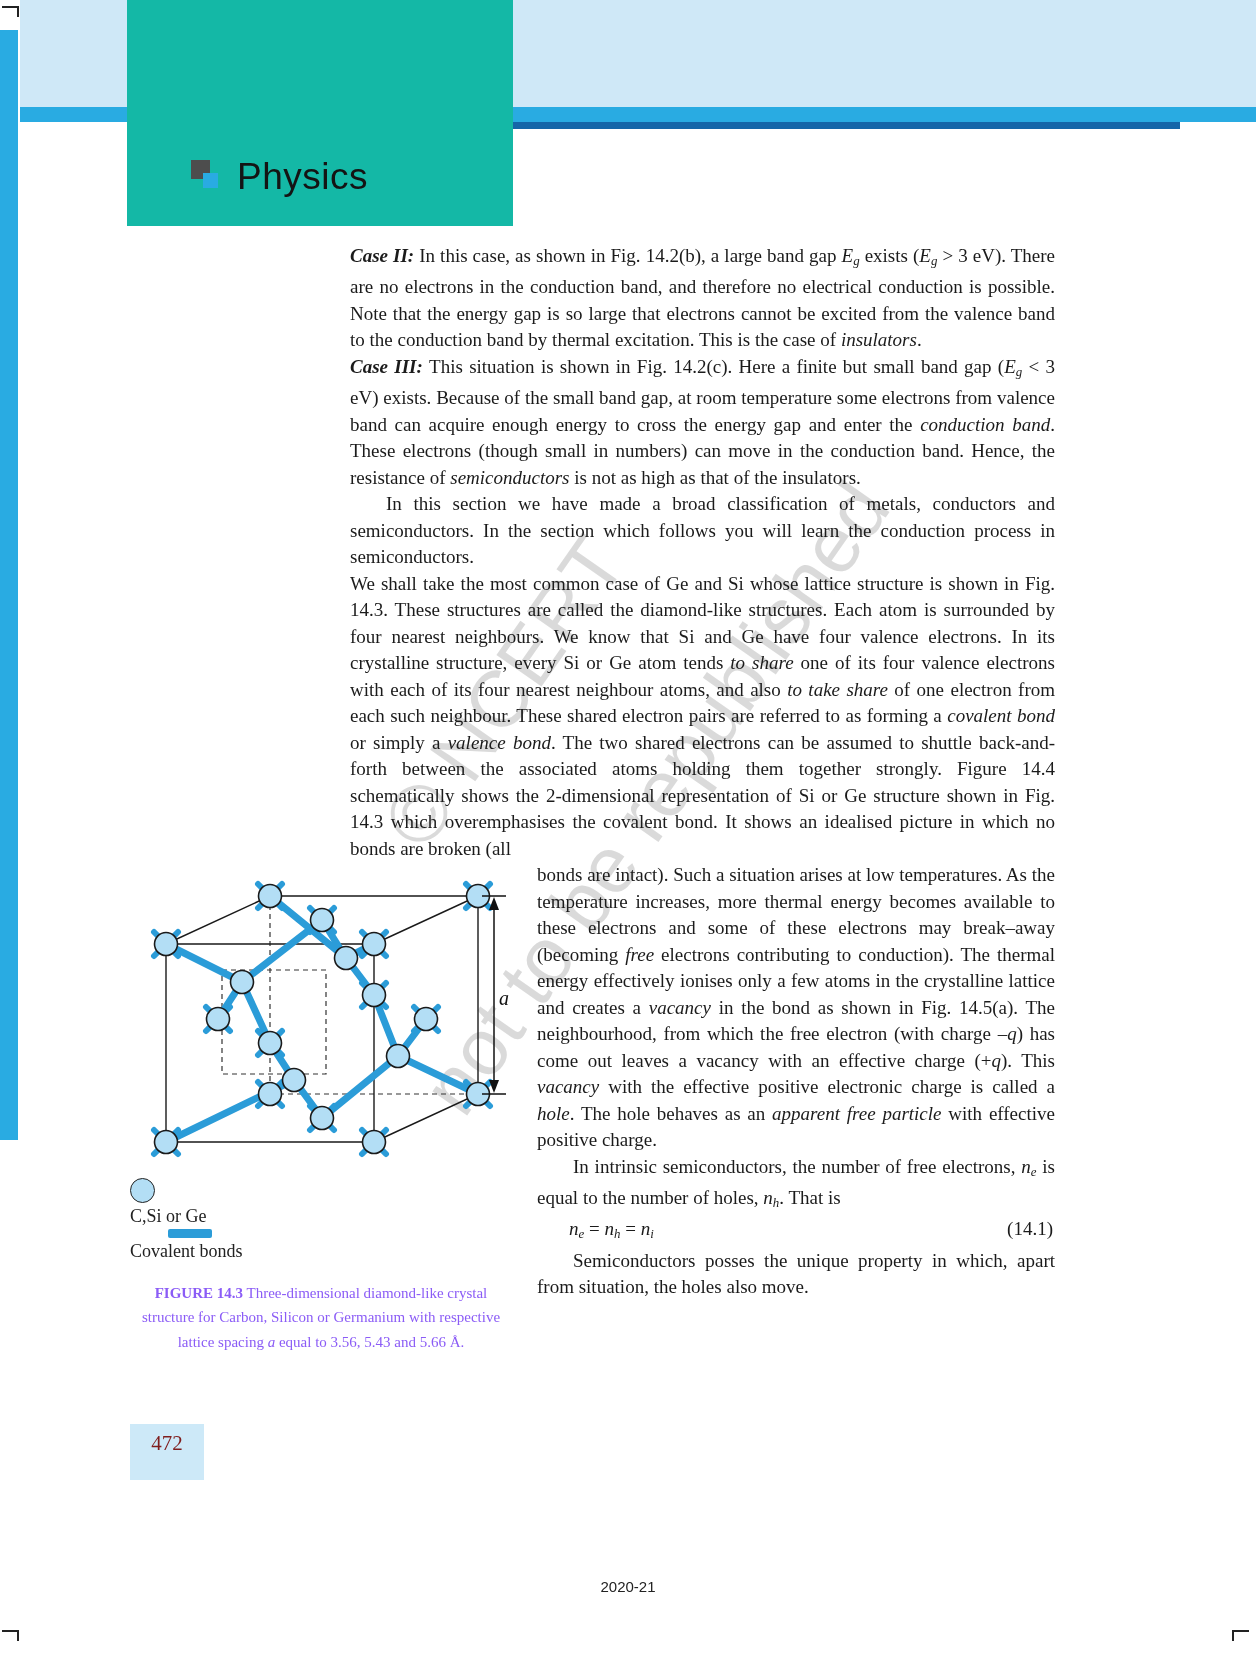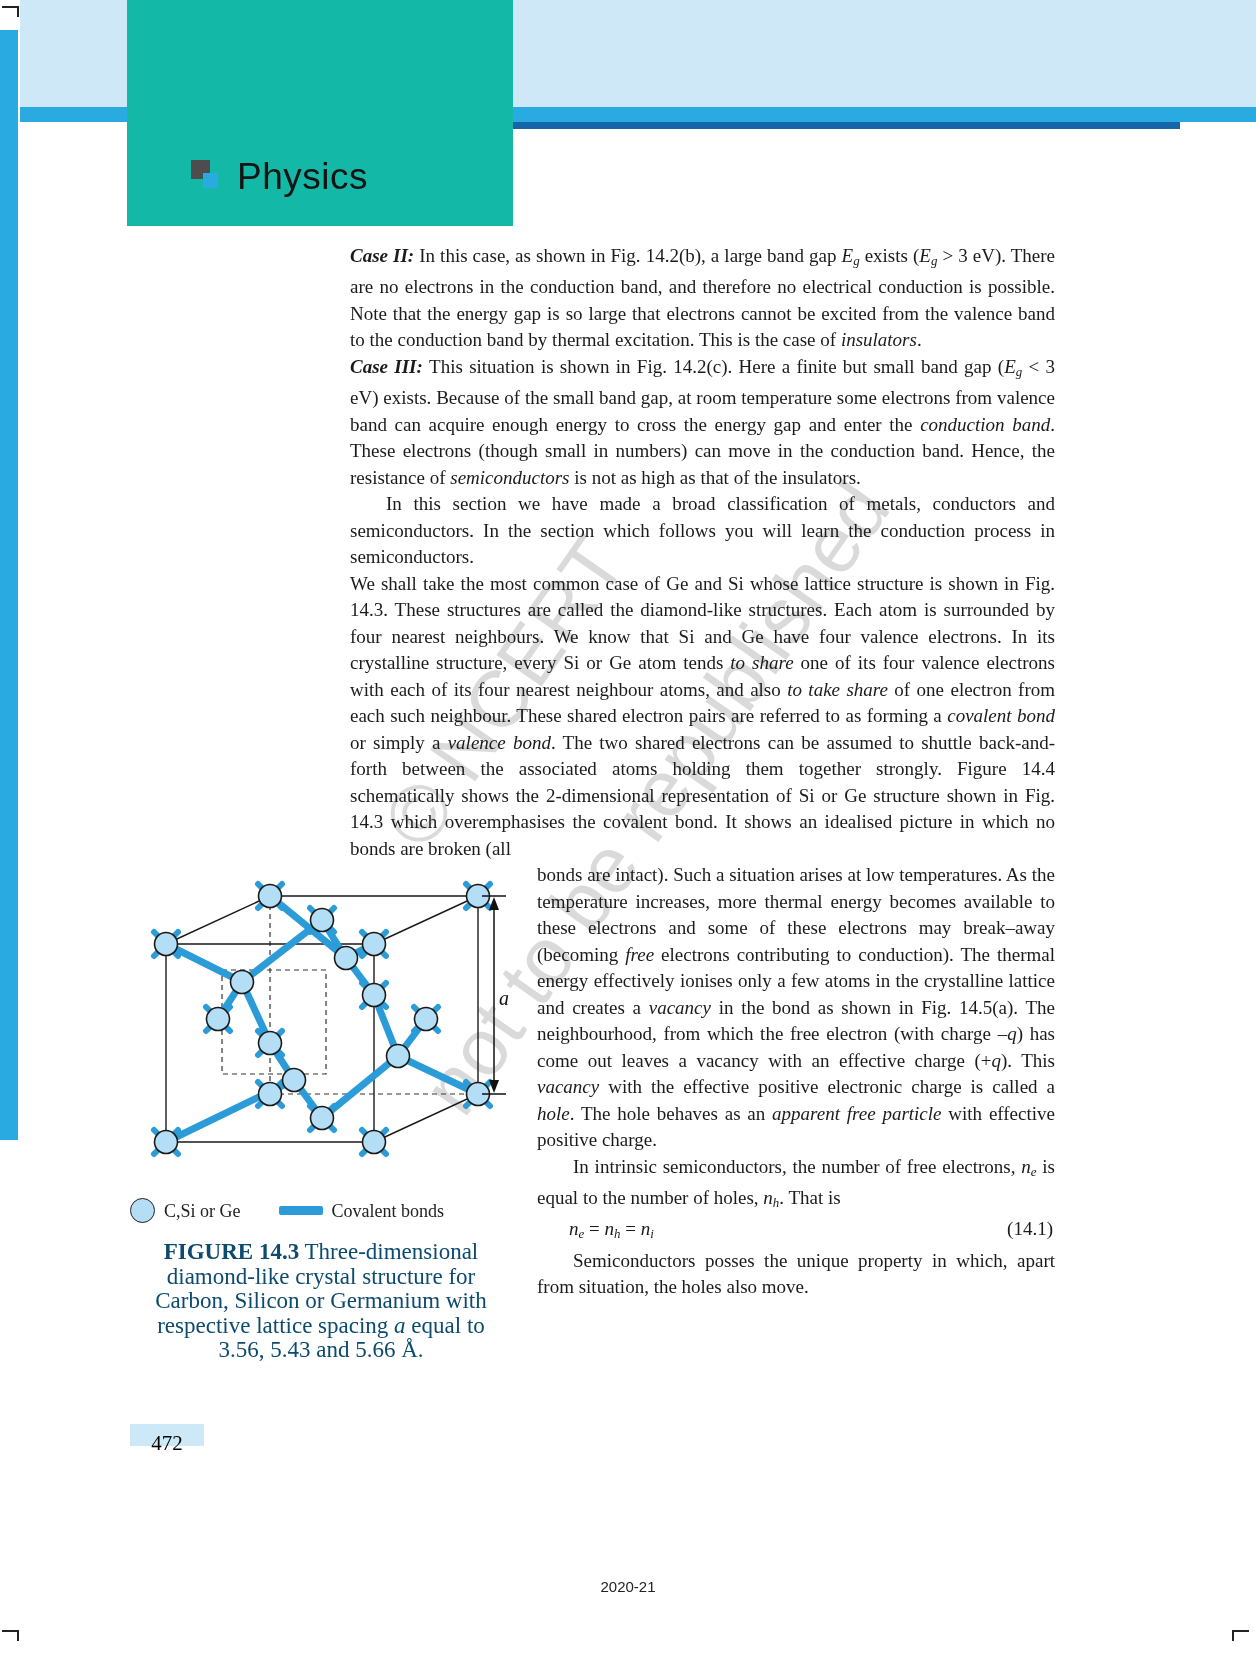--- a/index.html
+++ b/index.html
@@ -37,31 +37,31 @@
   .content p{margin:0 0 0 220px;}
   .indent{text-indent:36px;}
   .section-heading{margin:18px 0 10px 220px;font-size:27px;font-weight:bold;color:#262626;text-align:left;}
   .heading-number{margin-right:20px;}
   .heading-title{font-variant:small-caps;letter-spacing:0.5px;}
   .st-i{font-style:italic;}
   .st-b{font-weight:bold;}
   .st-u{font-size:68%;vertical-align:-0.22em;}
   
   .figure-float{float:left;width:382px;margin:8px 25px 8px 0;min-height:505px;}
-  .legend-row{display:flex;align-items:center;margin-top:20px;font-size:18px;color:#222;text-align:left;}
+  .legend-row{display:flex;margin-top:0;font-size:18px;color:#222;text-align:left;flex-direction:column;}
   .legend-atom-icon{width:23px;height:23px;border-radius:50%;background:#b3def5;border:1.5px solid #222;margin-right:9px;flex:0 0 auto;}
   .legend-bond-icon{width:44px;height:9px;background:#2b9cd8;border-radius:2px;margin:0 9px 0 38px;flex:0 0 auto;}
-  .figure-caption{margin-top:16px;padding:0 10px;color:#0c4a6e;font-size:23px;line-height:24.5px;text-align:center;}
+  .figure-caption{margin-top:16px;padding:0 10px;color:#8b5cf6;font-size:15px;line-height:24.5px;text-align:center;}
   
   .equation-row{display:flex;justify-content:space-between;align-items:flex-start;padding-left:32px;}
   .equation-row .eq-num{padding-right:2px;}
   
   .page-number{
-    position:absolute;left:130px;top:1424px;width:74px;height:22px;background:#cde9f8;
-    color:#000000;font-size:21px;line-height:38px;text-align:center;z-index:4;
+    position:absolute;left:130px;top:1424px;width:74px;height:56px;background:#cde9f8;
+    color:#7f1d1d;font-size:21px;line-height:38px;text-align:center;z-index:4;
   }
   .footer-year{
     position:absolute;left:0;top:1578px;width:1256px;text-align:center;
     font-family:"Liberation Sans", sans-serif;font-size:15px;color:#222;z-index:2;
   }
 </style>
 </head>
 <body>
 
 <div class="page">

